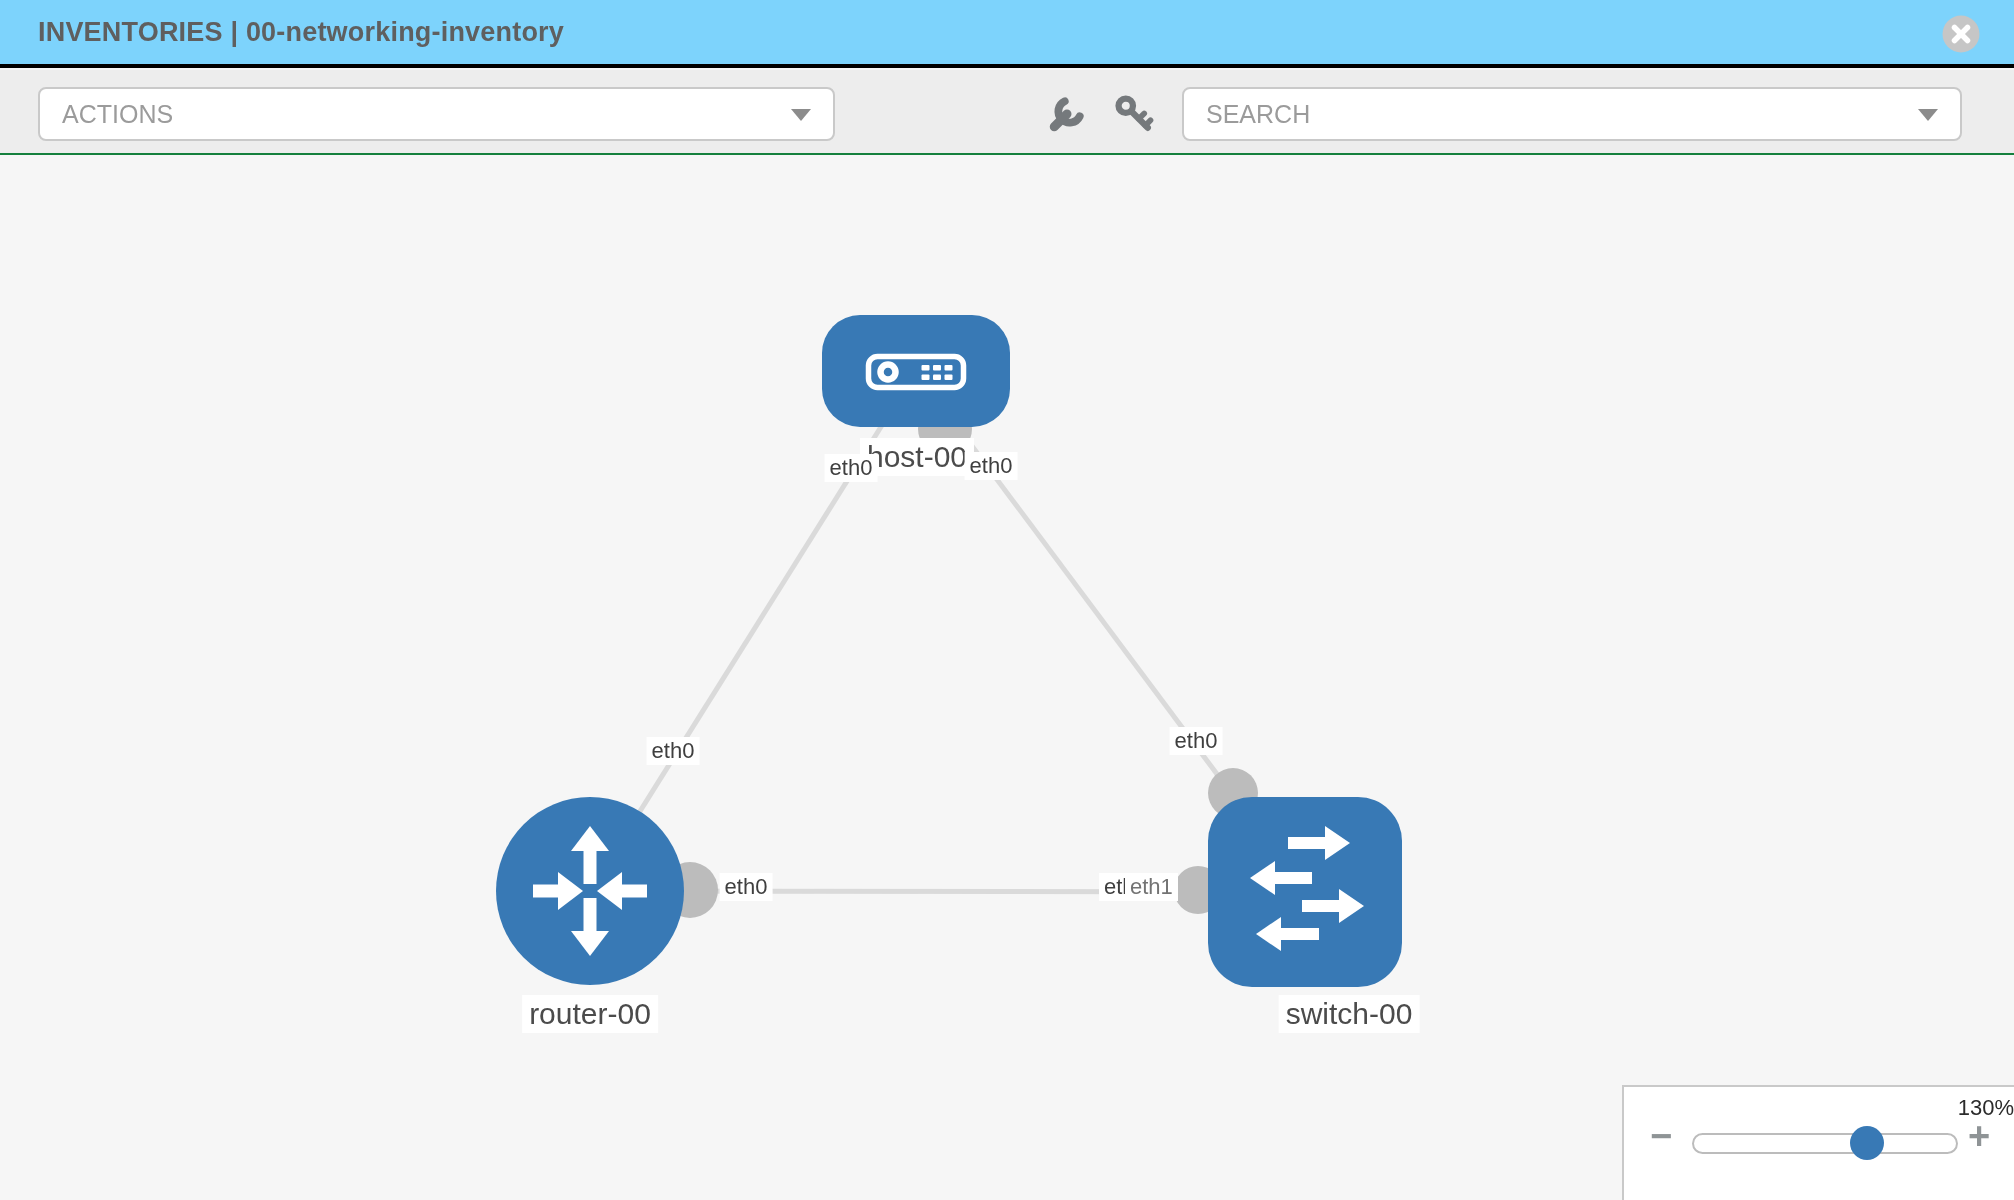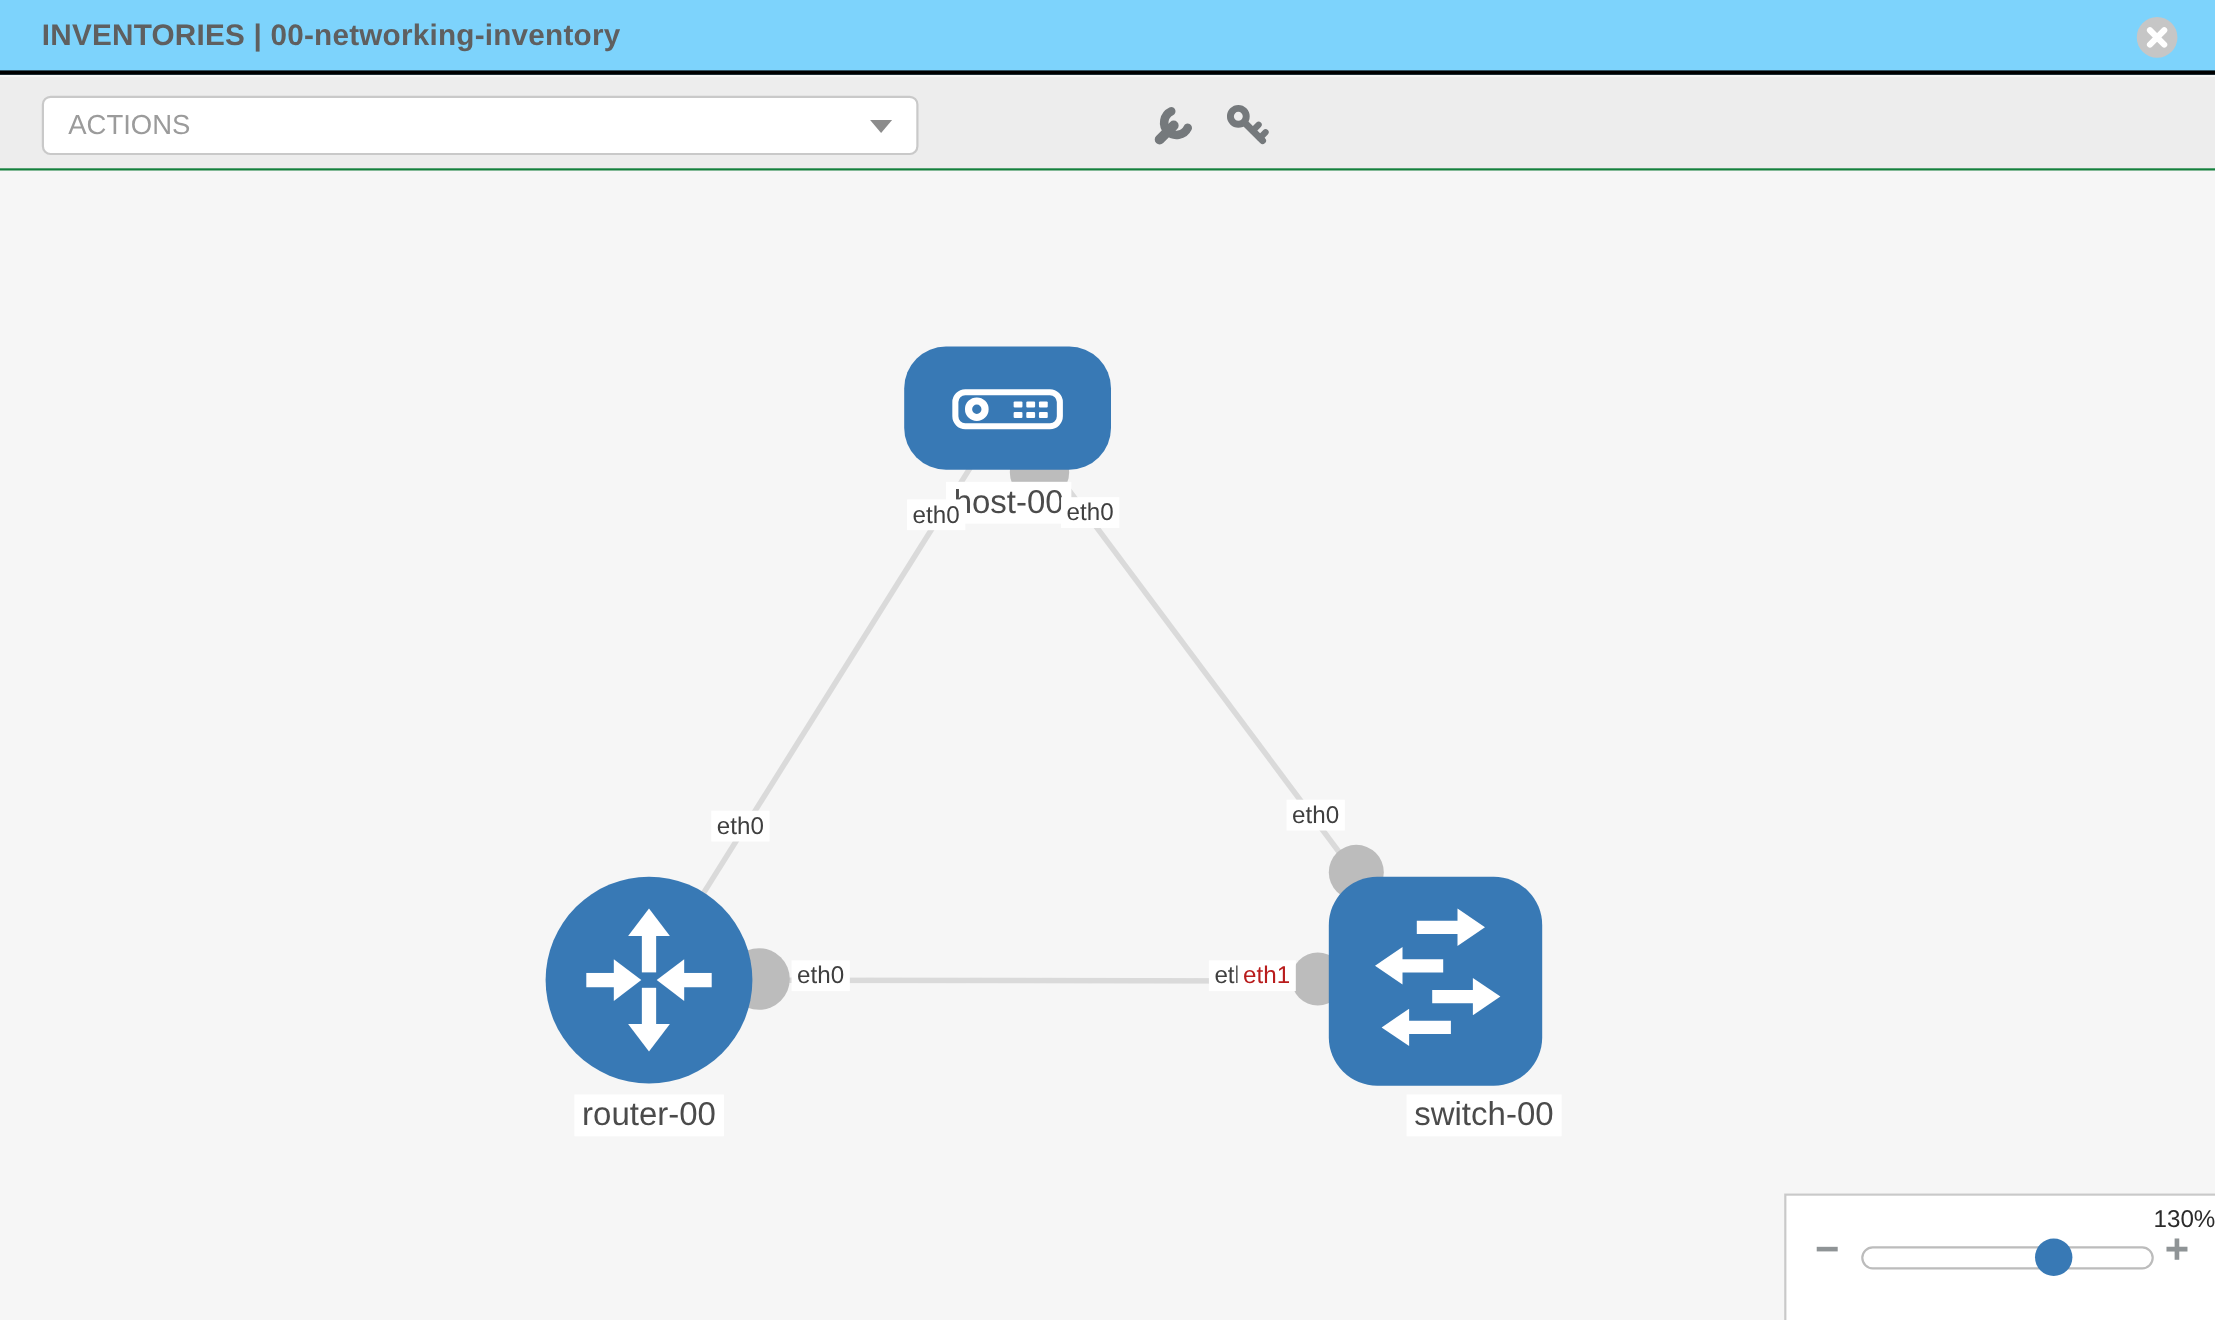--- a/index.html
+++ b/index.html
@@ -56,21 +56,21 @@
   .node-label { font-size:30px; color:#4b4b4b; padding:2px 7px; }
   .eth-label  { font-size:22px; color:#3f3f3f; padding:1px 5px; }
   .eth-overlap {
     position:absolute; z-index:2; transform:translate(0,-50%); white-space:nowrap;
   }
   .eth-overlap .eth-under {
     display:inline-block; background:#ffffff; font-size:22px; color:#3f3f3f; padding:1px 5px;
   }
   .eth-overlap .eth-over {
     position:absolute; left:26px; top:0; background:#ffffff;
-    font-size:22px; color:#b91c1c; padding:1px 5px;
+    font-size:22px; color:#737373; padding:1px 5px;
   }
   
   .zoom-panel {
     position:absolute; left:1622px; top:1085px; width:394px; height:117px;
     background:#ffffff; border:2px solid #c9c9c9; z-index:5;
   }
   .zoom-level {
     margin-top:8px; text-align:right; font-size:22px; color:#2b2b2b;
   }
   .zoom-minus, .zoom-plus {
@@ -193,20 +193,24 @@
 
   <button class="tool-btn tool-btn-key">
     <svg width="42" height="42" viewBox="0 0 28 28">
       <circle cx="8.5" cy="8.5" r="4.8" fill="none" stroke="#75797c" stroke-width="4.2"></circle>
       <line x1="12.2" y1="12.2" x2="23.2" y2="23.2" stroke="#75797c" stroke-width="4.2" stroke-linecap="round"></line>
       <line x1="17.2" y1="17.2" x2="20.8" y2="13.6" stroke="#75797c" stroke-width="3.8" stroke-linecap="round"></line>
       <line x1="21.6" y1="21.6" x2="25.0" y2="18.2" stroke="#75797c" stroke-width="3.8" stroke-linecap="round"></line>
     </svg>
   </button>
 
+  <div class="dropdown dropdown-search">
+    <span>SEARCH</span>
+    <span class="caret"></span>
+  </div>
 </div>
 
 <div class="zoom-panel">
   <div class="zoom-level">130%</div>
   <button class="zoom-minus">−</button>
   <div class="zoom-track">
     <div class="zoom-thumb"></div>
   </div>
   <button class="zoom-plus">+</button>
 </div>

